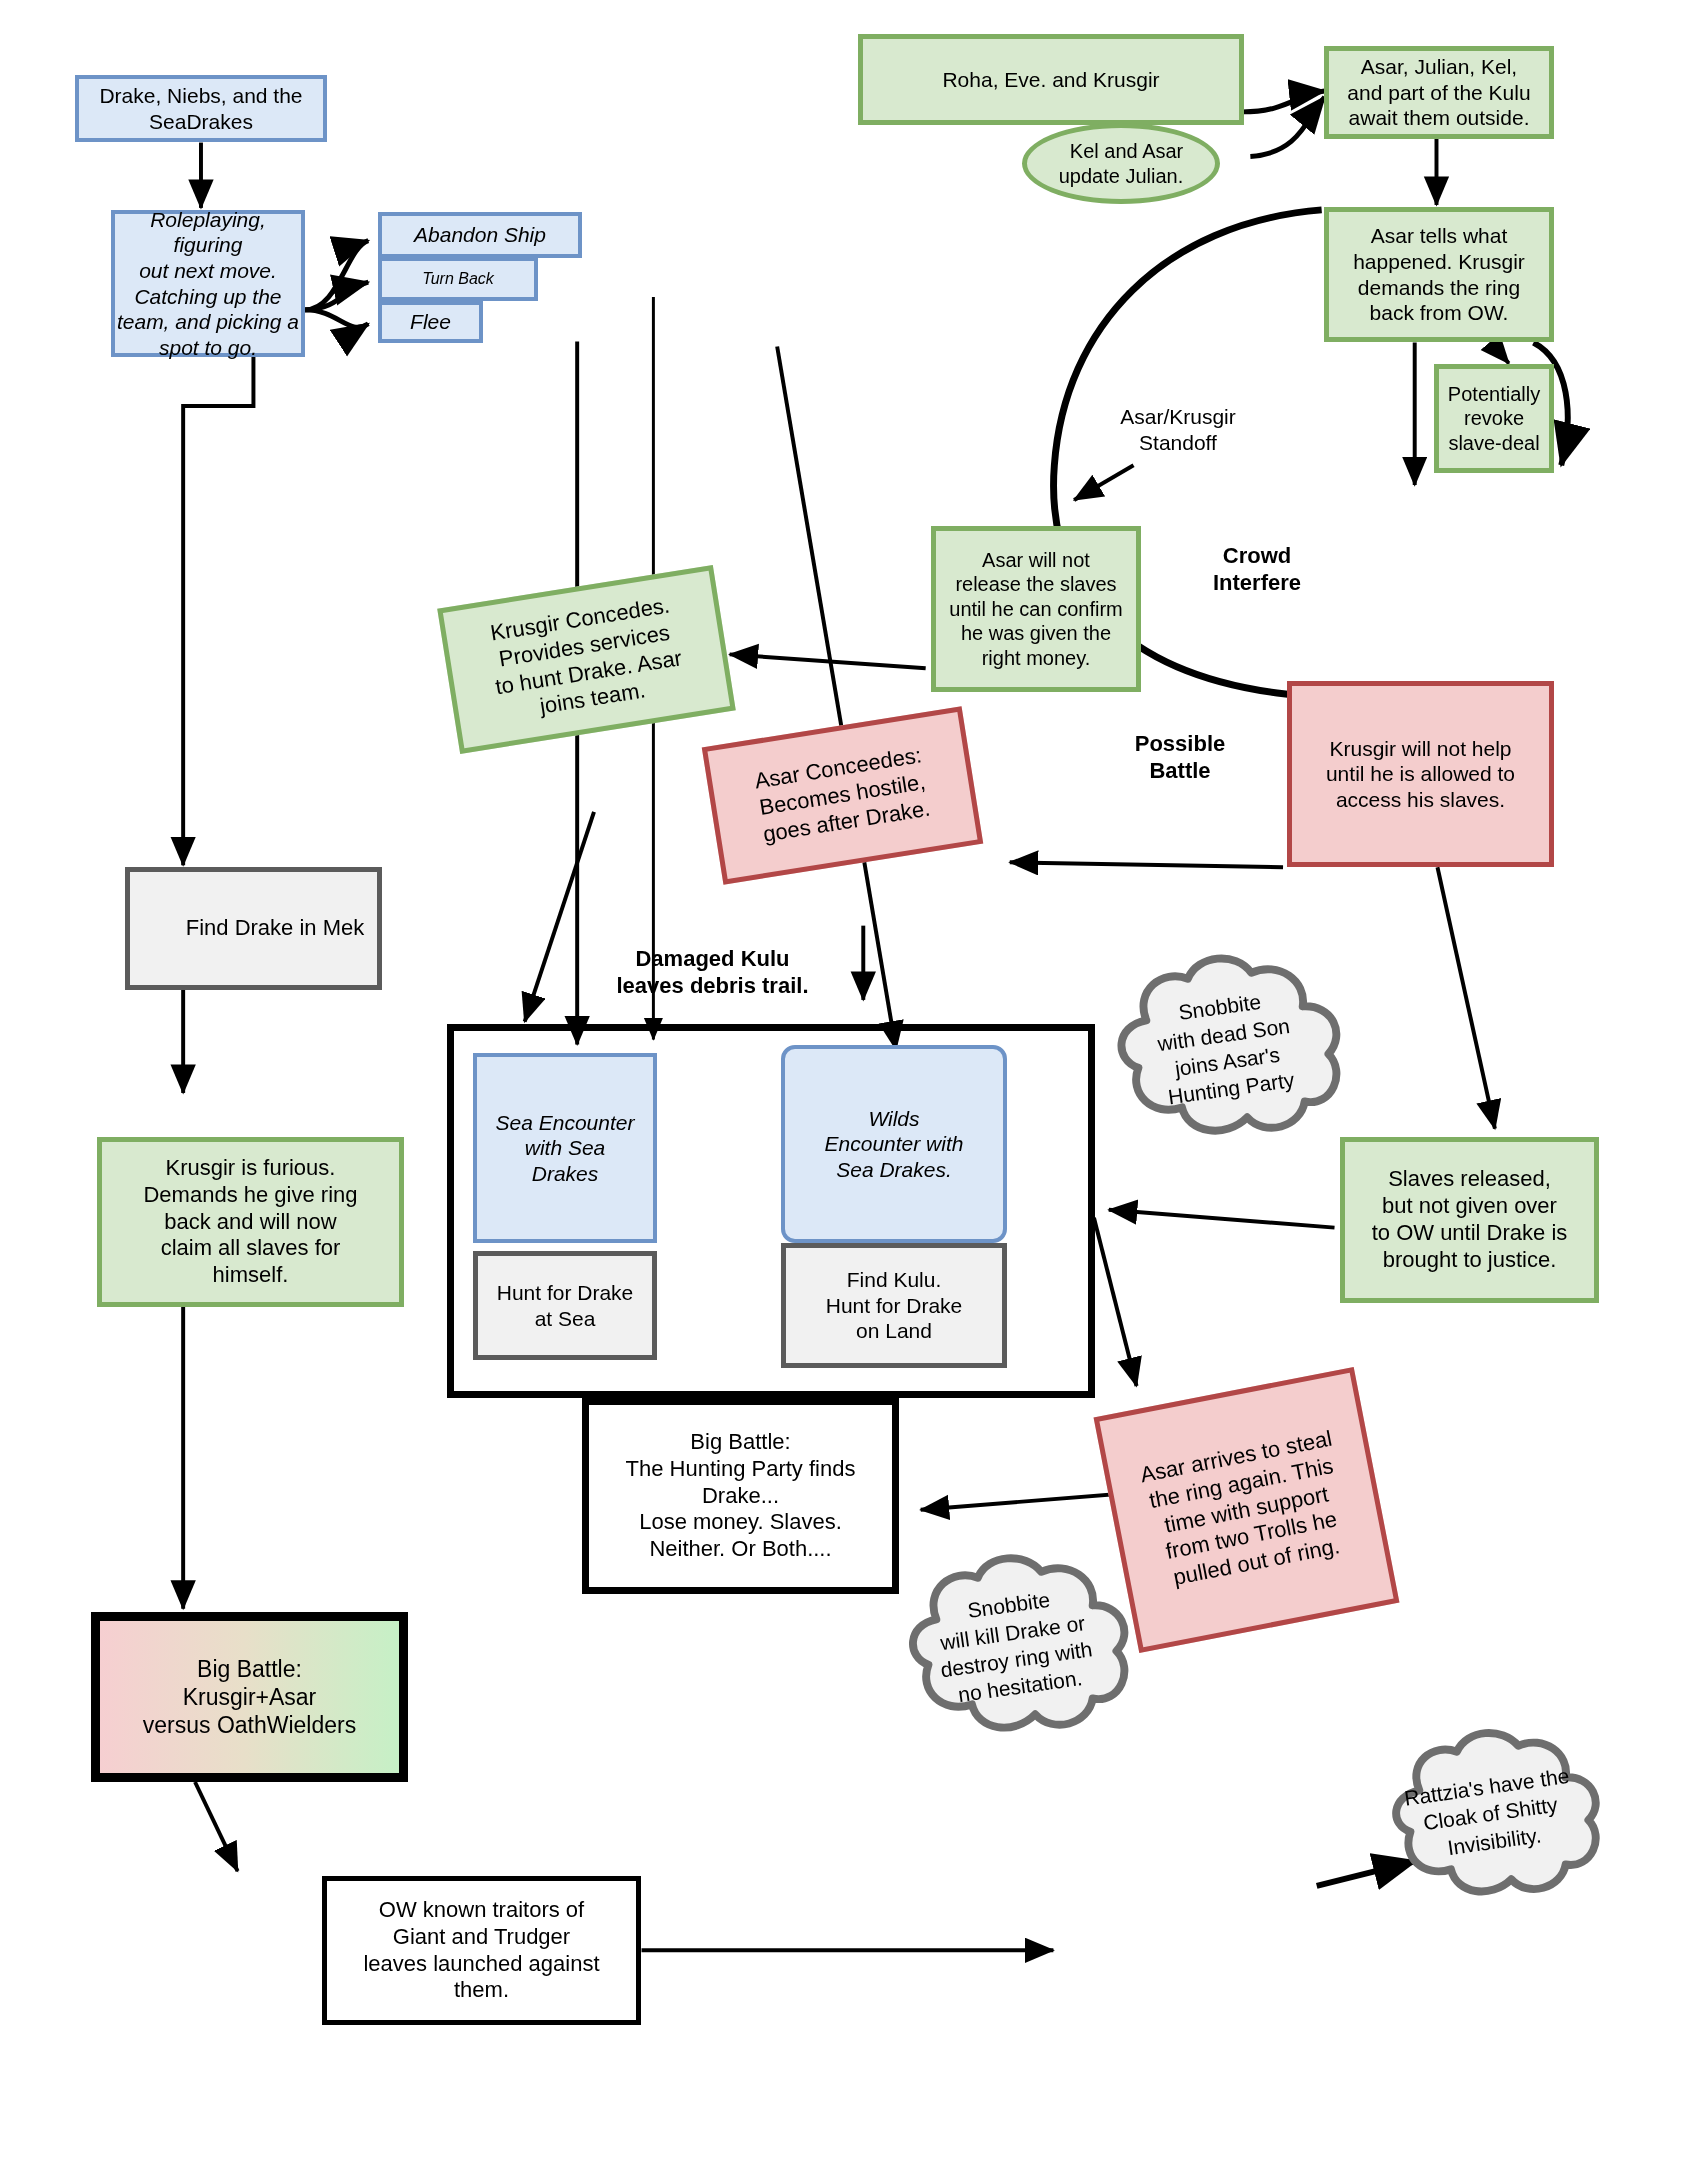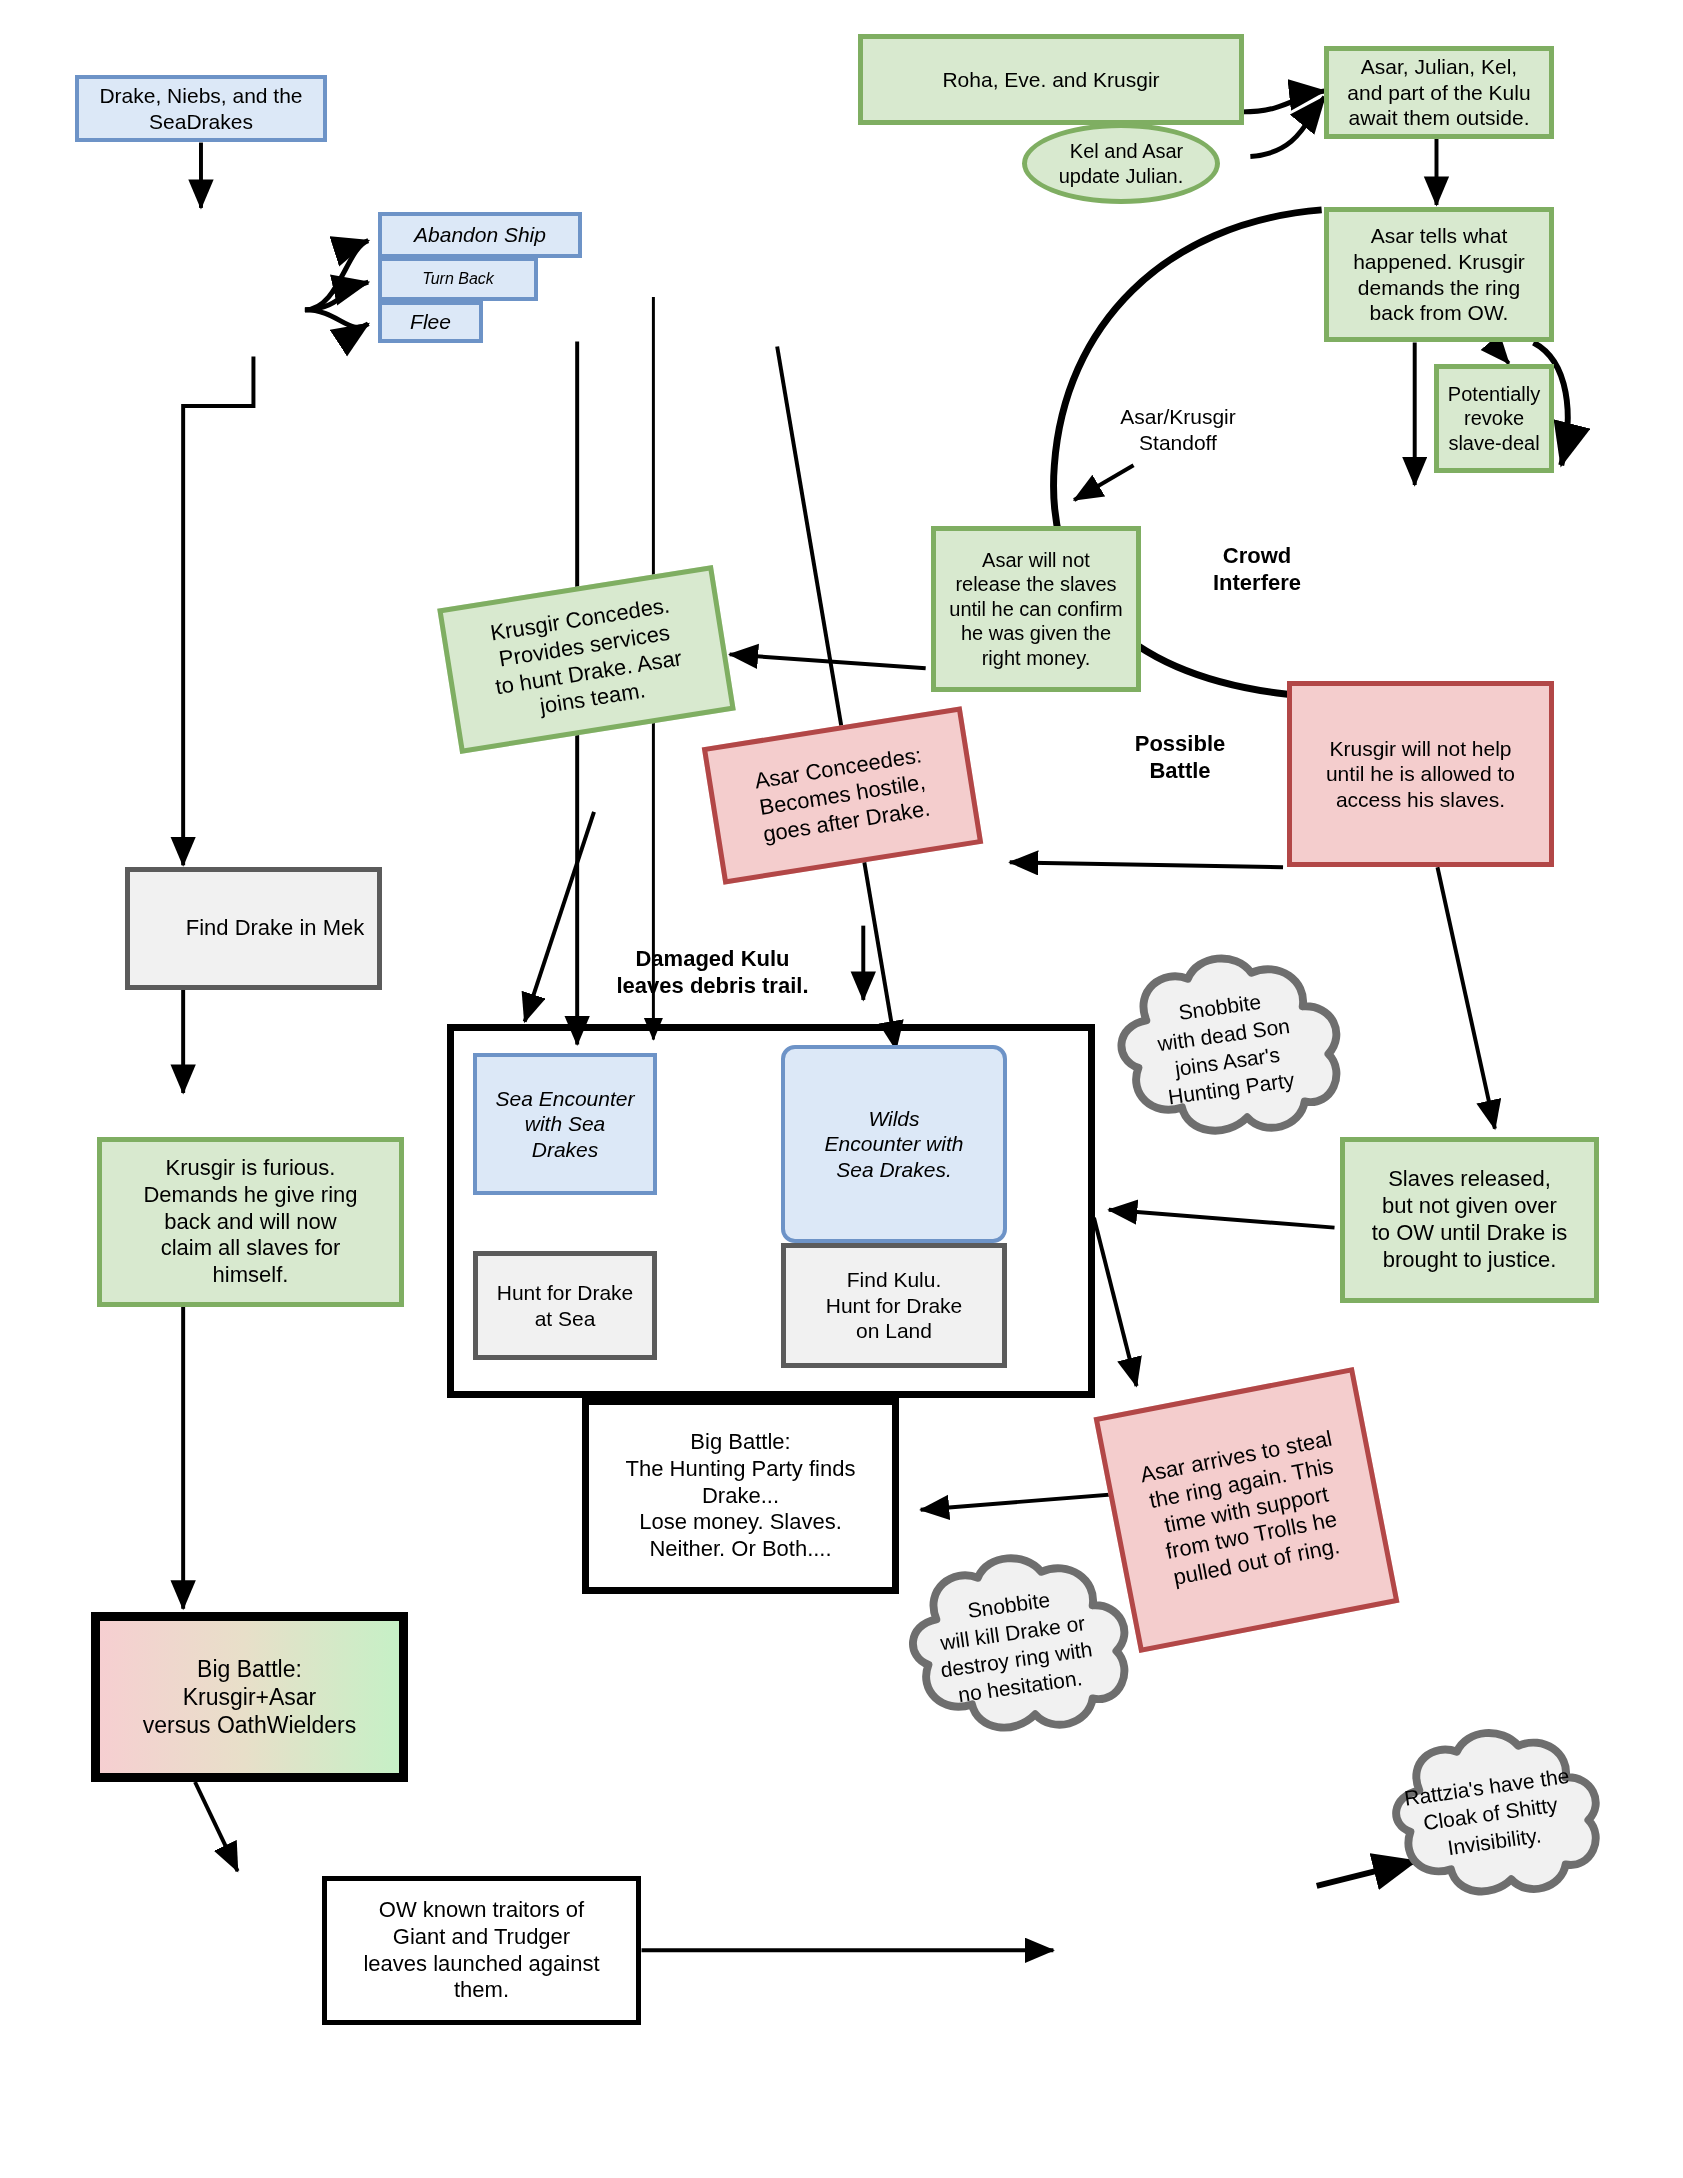--- a/index.html
+++ b/index.html
@@ -117,20 +117,27 @@
 
       <path d="M1330,1905 L1430,1880" marker-end="" stroke-width="6"></path>
     </g>
   </svg>
 
   <div class="node blue" style="left:75px; top:75px; width:252px; height:67px; font-size:21px; font-style:normal;">
     <span>Drake, Niebs, and the
 SeaDrakes</span>
   </div>
 
+  <div class="node blue" style="left:111px; top:210px; width:194px; height:147px; font-size:21px;">
+    <span>Roleplaying, figuring
+out next move.
+Catching up the
+team, and picking a
+spot to go.</span>
+  </div>
 
   <div class="node blue" style="left:378px; top:212px; width:204px; height:46px; font-size:21px;">
     <span>Abandon Ship</span>
   </div>
   <div class="node blue" style="left:378px; top:257px; width:160px; height:44px; font-size:16px;">
     <span>Turn Back</span>
   </div>
   <div class="node blue" style="left:378px; top:301px; width:105px; height:42px; font-size:21px;">
     <span>Flee</span>
   </div>
@@ -203,21 +210,21 @@
   </div>
 
   <div class="node gradbox" style="left:91px; top:1612px; width:317px; height:170px; font-size:23px;">
     <span>Big Battle:
 Krusgir+Asar
 versus OathWielders</span>
   </div>
 
   <div class="group-frame" style="left:447px; top:1024px; width:648px; height:374px;"></div>
 
-  <div class="node blue" style="left:473px; top:1053px; width:184px; height:142px; font-size:21px;">
+  <div class="node blue" style="left:473px; top:1053px; width:184px; height:190px; font-size:21px;">
     <span>Sea Encounter
 with Sea
 Drakes</span>
   </div>
   <div class="node grey" style="left:473px; top:1251px; width:184px; height:109px; font-size:21px;">
     <span>Hunt for Drake
 at Sea</span>
   </div>
 
   <div class="node blue" style="left:781px; top:1045px; width:226px; height:198px; font-size:21px;border-radius:14px;">

